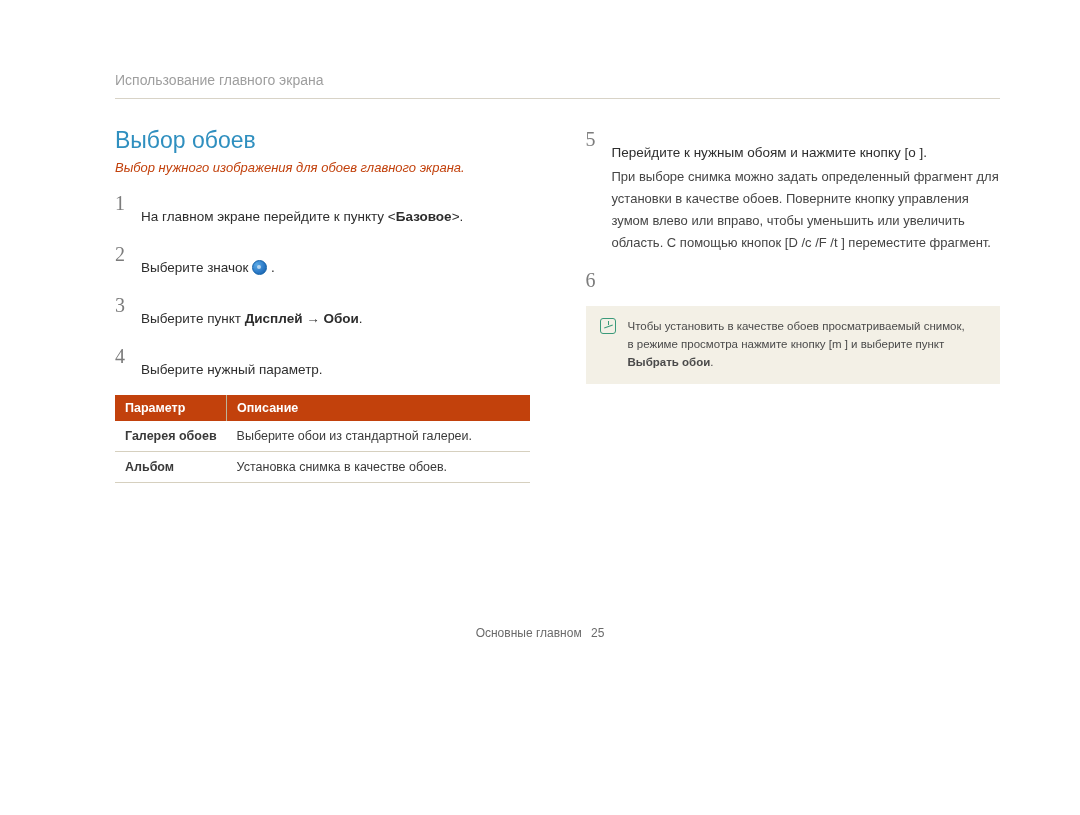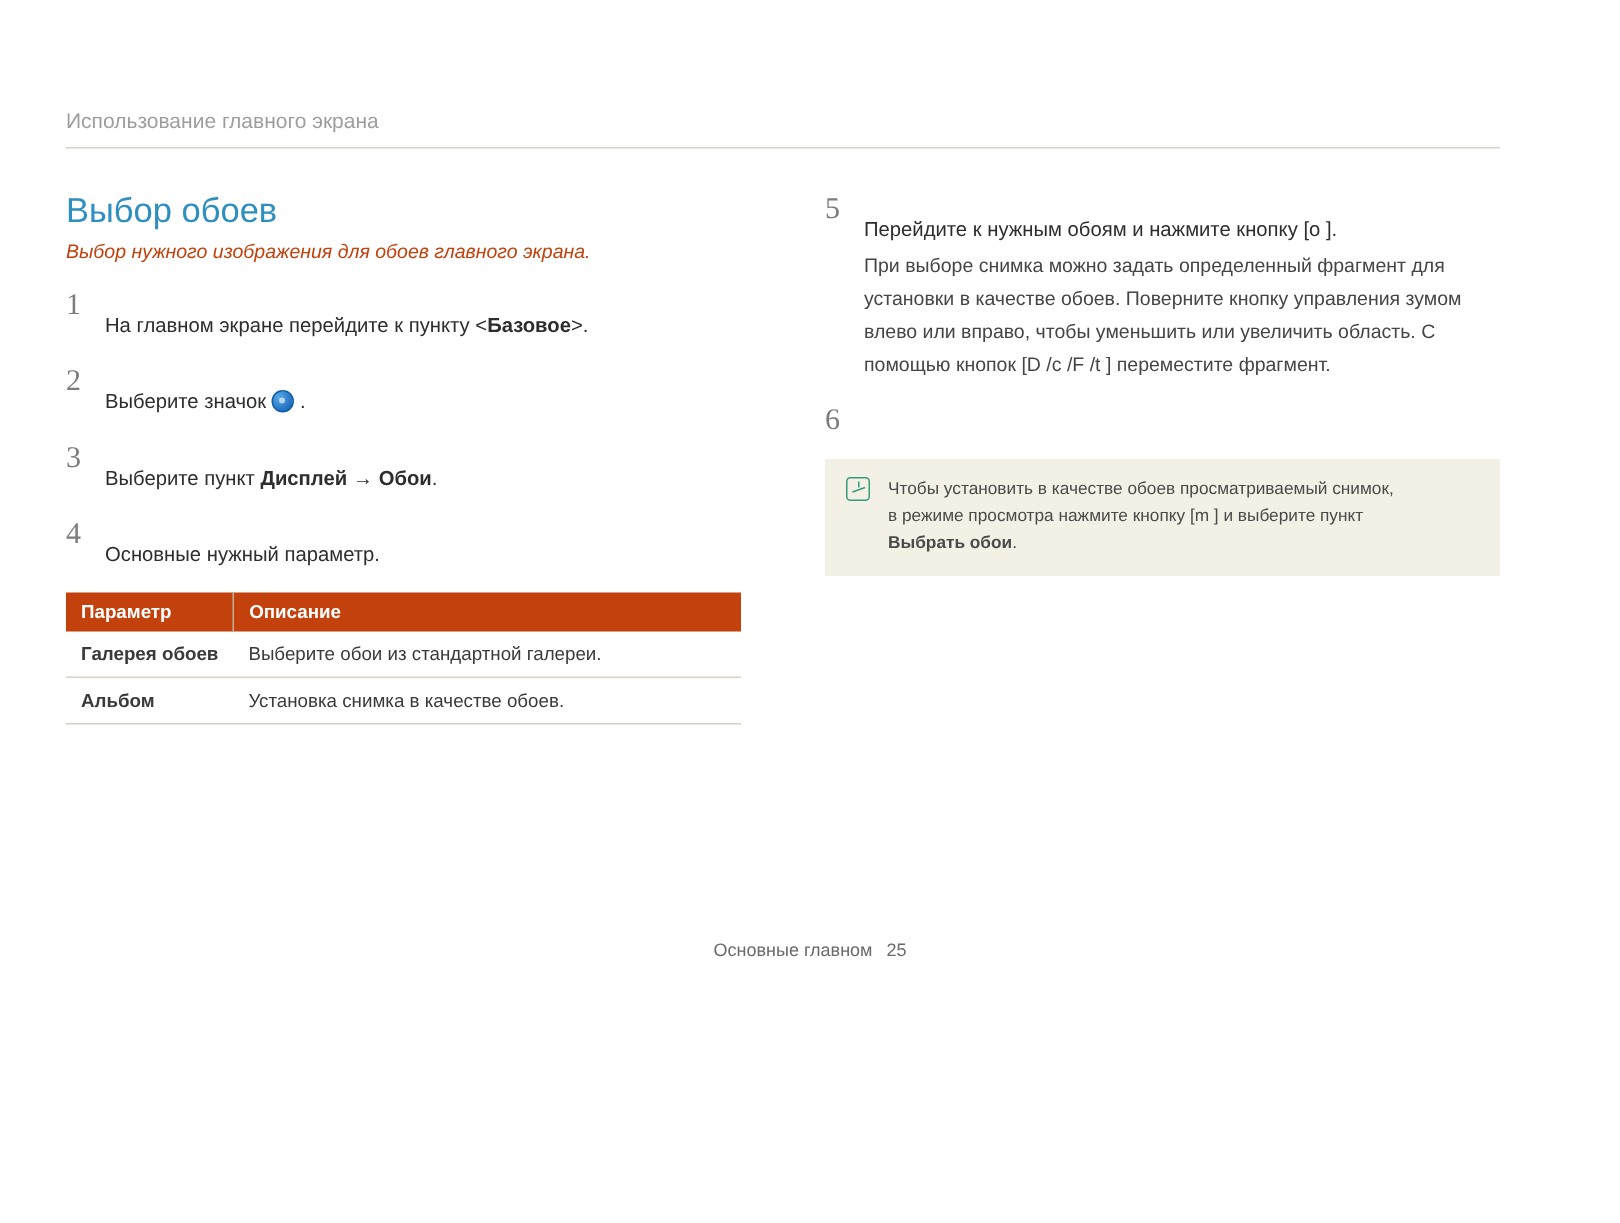--- a/index.html
+++ b/index.html
@@ -7,21 +7,21 @@
       width: 1080px;
       height: 815px;
       font-family: Arial, Helvetica, sans-serif;
       background: #ffffff;
       color: #3b3b3b;
     }
     .page {
       width: 1080px;
       height: 668px;
       position: relative;
-      padding: 72px 80px 0 44px;
+      padding: 72px 80px 0 115px;
     }
     .breadcrumb-row {
       font-size: 14px;
       color: #9e9e9e;
       padding-bottom: 10px;
       border-bottom: 1px solid #d8d3c7;
       margin-bottom: 28px;
     }
     .columns {
       display: flex;
@@ -186,21 +186,21 @@
       <div class="step">
         <div class="step-num">3</div>
         <div class="step-text">
           <span>Выберите пункт </span><span class="bold">Дисплей → Обои</span><span>.</span>
         </div>
       </div>
 
       <div class="step">
         <div class="step-num">4</div>
         <div class="step-text">
-          <span>Основные нужный параметр.</span>
+          <span>Выберите нужный параметр.</span>
         </div>
       </div>
 
       <table class="opt">
         <thead>
           <tr>
             <th>Параметр</th>
             <th>Описание</th>
           </tr>
         </thead>

